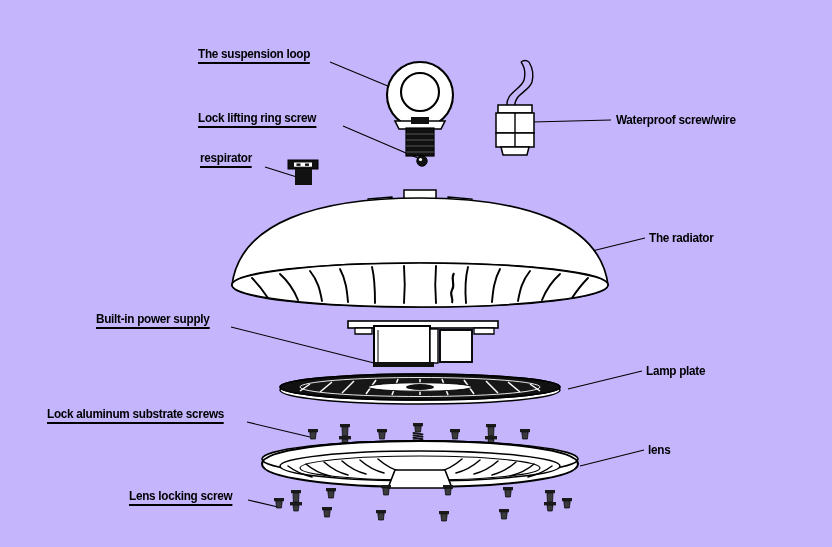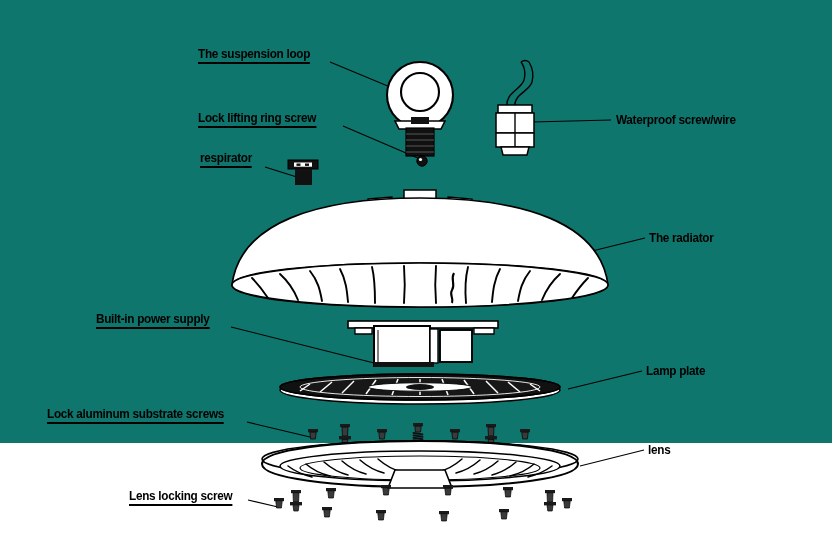--- a/index.html
+++ b/index.html
@@ -2,21 +2,21 @@
 <html><head>
 <meta charset="utf-8">
 <title>LED High Bay Exploded Diagram</title>
 <style>
   html,body{margin:0;padding:0;background:#ffffff;}
   body{
     width:832px;height:547px;
     font-family:"Liberation Sans","DejaVu Sans",sans-serif;
     overflow:hidden;position:relative;
   }
-  #stage{position:relative;width:832px;height:443px;background:#0f766e;}
+  #stage{position:relative;width:832px;height:547px;background:#c4b5fd;}
   #diagram{position:absolute;left:0;top:0;width:832px;height:547px;}
   .lbl{
     position:absolute;
     font-weight:bold;
     font-size:12.5px;
     color:#000;
     letter-spacing:-0.3px;
     white-space:nowrap;
     transform:scaleX(0.94);
     transform-origin:left center;

